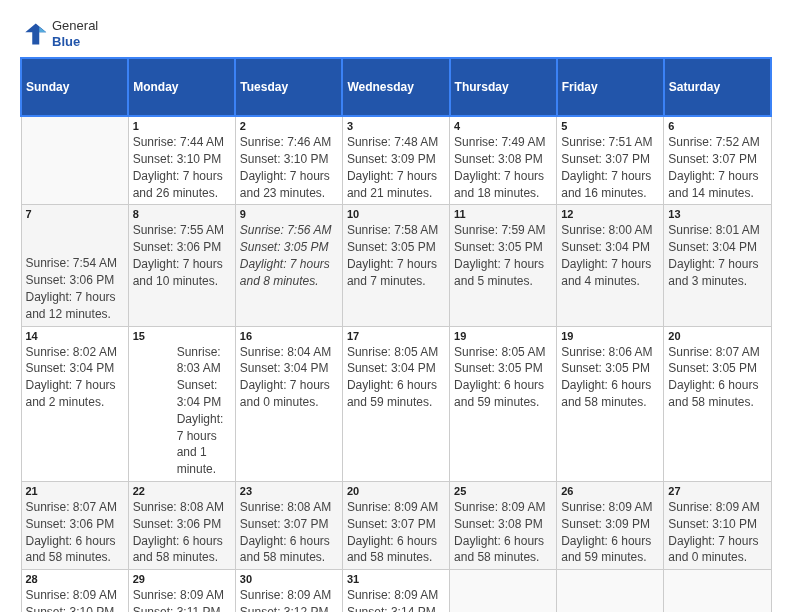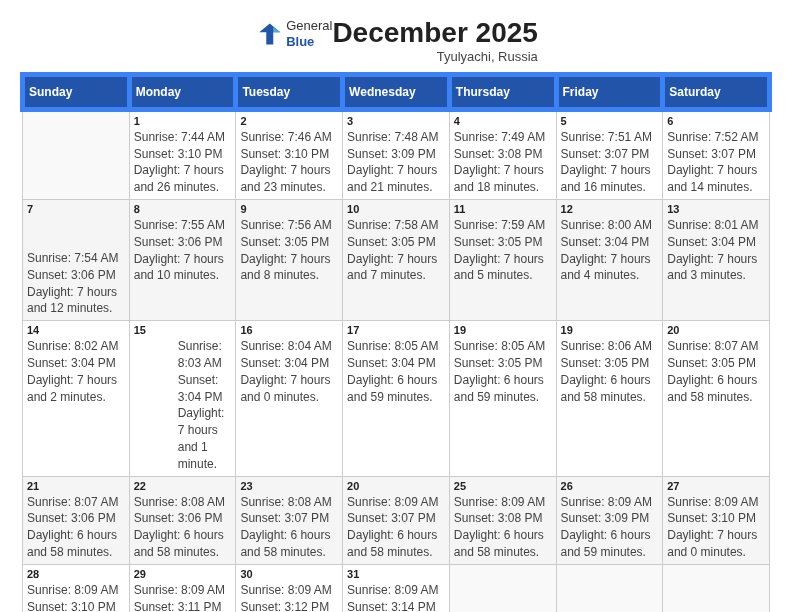--- a/index.html
+++ b/index.html
@@ -12,21 +12,21 @@
     }
     .page {
       width: 792px;
       height: 612px;
       padding: 18px 20px 10px 20px;
       display: flex;
       flex-direction: column;
     }
     .header {
       display: flex;
-      justify-content: center;
+      justify-content: space-between;
       align-items: flex-start;
       margin-bottom: 8px;
     }
     .logo {
       display: flex;
       align-items: center;
       gap: 4px;
     }
     .logo-text {
       font-size: 13px;
@@ -56,23 +56,23 @@
       border: 1px solid #ccc;
       border-collapse: collapse;
       width: 100%;
       table-layout: fixed;
     }
     .calendar th {
       background: #2255aa;
       color: #fff;
       font-size: 12px;
       font-weight: bold;
-      padding: 8px 4px;
+      padding: 21px 4px;
       text-align: left;
-      border: 5px solid #3b82f6;
+      border: 2px solid #3b82f6;
     }
     .calendar td {
       border: 1px solid #ccc;
       vertical-align: top;
       padding: 3px 4px;
       font-size: 9.5px;
       color: #333;
       height: 82px;
       width: calc(100% / 7);
     }
@@ -102,24 +102,20 @@
   <div class="header">
     <div class="logo">
       <svg class="logo-icon" viewBox="0 0 32 32">
         <polygon points="18,4 30,14 22,14 22,28 14,28 14,14 6,14" fill="#2255aa"></polygon>
         <polygon points="22,8 30,14 22,14" fill="#55aadd"></polygon>
       </svg>
       <div class="logo-text">
         <div class="logo-general">General</div>
         <div class="logo-blue">Blue</div>
       </div>
-    </div>
-    <div class="title-block">
-      <div class="month-year">December 2025</div>
-      <div class="location">Tyulyachi, Russia</div>
     </div>
   </div>
 
   <table class="calendar">
     <thead>
       <tr>
         <th>Sunday</th>
         <th>Monday</th>
         <th>Tuesday</th>
         <th>Wednesday</th>
@@ -184,21 +180,21 @@
           </td>
           <td>
             <span class="day-number">8</span>
             <div class="day-info" style="white-space: pre-line;">Sunrise: 7:55 AM
 Sunset: 3:06 PM
 Daylight: 7 hours
 and 10 minutes.</div>
           </td>
           <td>
             <span class="day-number">9</span>
-            <div class="day-info" style="white-space: pre-line;">Sunrise: 7:56 AM
+            <div class="day-info" style="white-space: pre-line; font-style: italic;">Sunrise: 7:56 AM
 Sunset: 3:05 PM
 Daylight: 7 hours
 and 8 minutes.</div>
           </td>
           <td>
             <span class="day-number">10</span>
             <div class="day-info" style="white-space: pre-line;">Sunrise: 7:58 AM
 Sunset: 3:05 PM
 Daylight: 7 hours
 and 7 minutes.</div>

